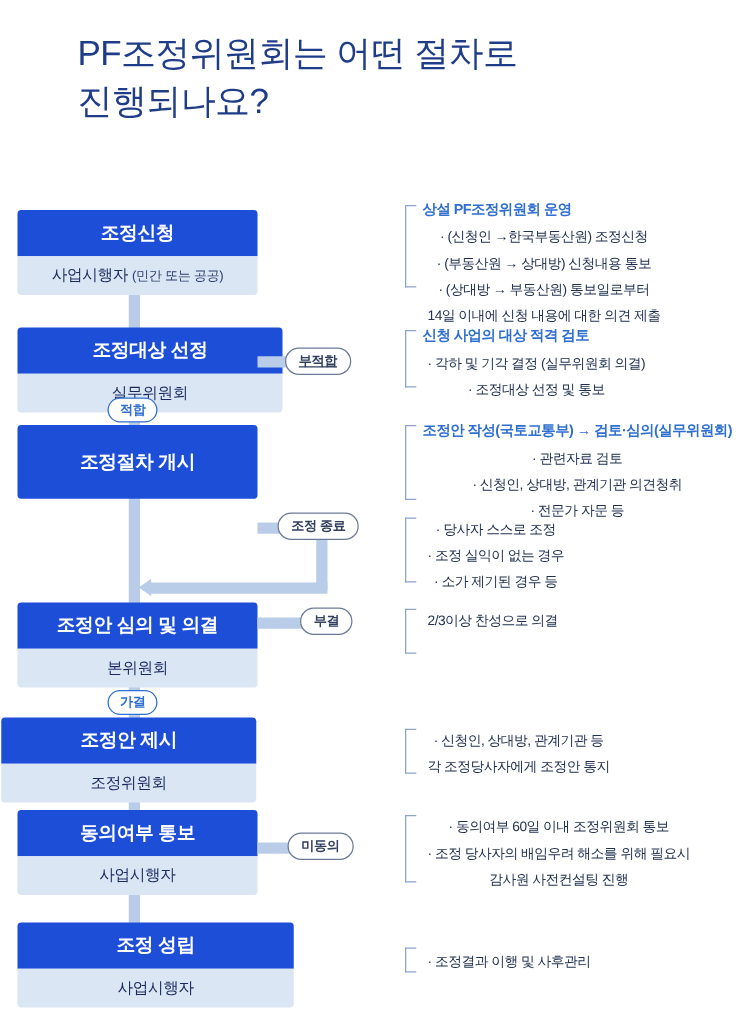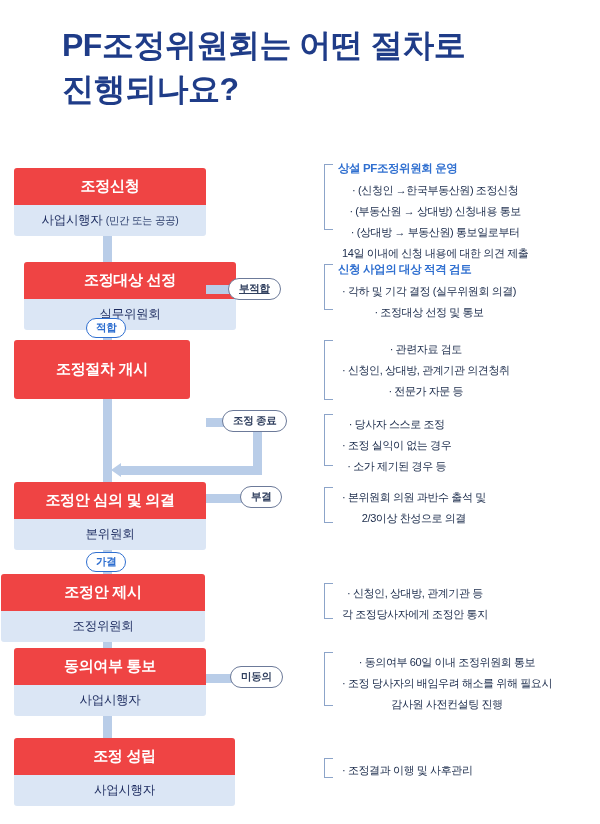--- a/index.html
+++ b/index.html
@@ -7,29 +7,29 @@
     width:600px;height:824px;
     background:#ffffff;
     font-family:"Liberation Sans","DejaVu Sans",sans-serif;
     position:relative;
     overflow:hidden;
     color:#1b2a5e;
   }
   
   .title{
     position:absolute;left:62px;top:24px;
-    font-size:32px;font-weight:bold;
+    font-size:28px;font-weight:normal;
     color:#1f3c88;
     line-height:1.36;
     letter-spacing:-0.5px;
   }
   .title .l2{display:block;}
   .node{margin-bottom:0;}
   .node-head{
-    background:#ef4444;
+    background:#1d4ed8;
     color:#ffffff;
     font-size:15px;font-weight:bold;
     text-align:center;
     padding:9px 0 9px 0;
     letter-spacing:-0.3px;
     border-radius:3px 3px 0 0;
   }
   .node-body{
     background:#dbe6f5;
     color:#1b2a5e;
@@ -121,28 +121,28 @@
 <div class="vbar" style="left:253px;top:420px;height:52px;"></div>
 
 <div class="node" style="position:absolute;left:14px;top:168px;width:192px;">
   <div class="node-head">조정신청</div>
   <div class="node-body">
     <span>사업시행자</span>
     <span class="sub">(민간 또는 공공)</span>
   </div>
 </div>
 
-<div class="node" style="position:absolute;left:14px;top:262px;width:212px;padding-left:10px;">
+<div class="node" style="position:absolute;left:4px;top:262px;width:212px;padding-left:10px;">
   <div class="node-head">조정대상 선정</div>
   <div class="node-body">
     <span>실무위원회</span>
   </div>
 </div>
 
-<div class="node" style="position:absolute;left:14px;top:340px;width:176px;">
+<div class="node" style="position:absolute;left:14px;top:340px;width:192px;">
   <div class="node-head" style="padding:20px 0;border-radius:3px;">조정절차 개시</div>
 </div>
 
 <div class="node" style="position:absolute;left:14px;top:482px;width:192px;">
   <div class="node-head">조정안 심의 및 의결</div>
   <div class="node-body">
     <span>본위원회</span>
   </div>
 </div>
 
@@ -198,40 +198,40 @@
 <div class="note" style="left:338px;top:261px;">
   <span class="nt-title">신청 사업의 대상 적격 검토</span>
   <ul>
     <li>· 각하 및 기각 결정 (실무위원회 의결)</li>
     <li>· 조정대상 선정 및 통보</li>
   </ul>
 </div>
 
 <div class="bracket" style="left:324px;top:340px;height:58px;"></div>
 <div class="note" style="left:338px;top:337px;">
+  <span class="nt-title">조정안 작성(국토교통부) → 검토·심의(실무위원회)</span>
   <ul>
     <li>· 관련자료 검토</li>
     <li>· 신청인, 상대방, 관계기관 의견청취</li>
     <li>· 전문가 자문 등</li>
   </ul>
 </div>
 
 <div class="bracket" style="left:324px;top:414px;height:50px;"></div>
 <div class="note" style="left:338px;top:412px;">
   <ul>
     <li>· 당사자 스스로 조정</li>
     <li>· 조정 실익이 없는 경우</li>
     <li>· 소가 제기된 경우 등</li>
   </ul>
 </div>
 
 <div class="bracket" style="left:324px;top:487px;height:34px;"></div>
 <div class="note" style="left:338px;top:485px;">
   <ul>
-    <li>· 본위원회 의원 과반수 출석 및</li>
     <li>  2/3이상 찬성으로 의결</li>
   </ul>
 </div>
 
 <div class="bracket" style="left:324px;top:583px;height:34px;"></div>
 <div class="note" style="left:338px;top:581px;">
   <ul>
     <li>· 신청인, 상대방, 관계기관 등</li>
     <li>  각 조정당사자에게 조정안 통지</li>
   </ul>

